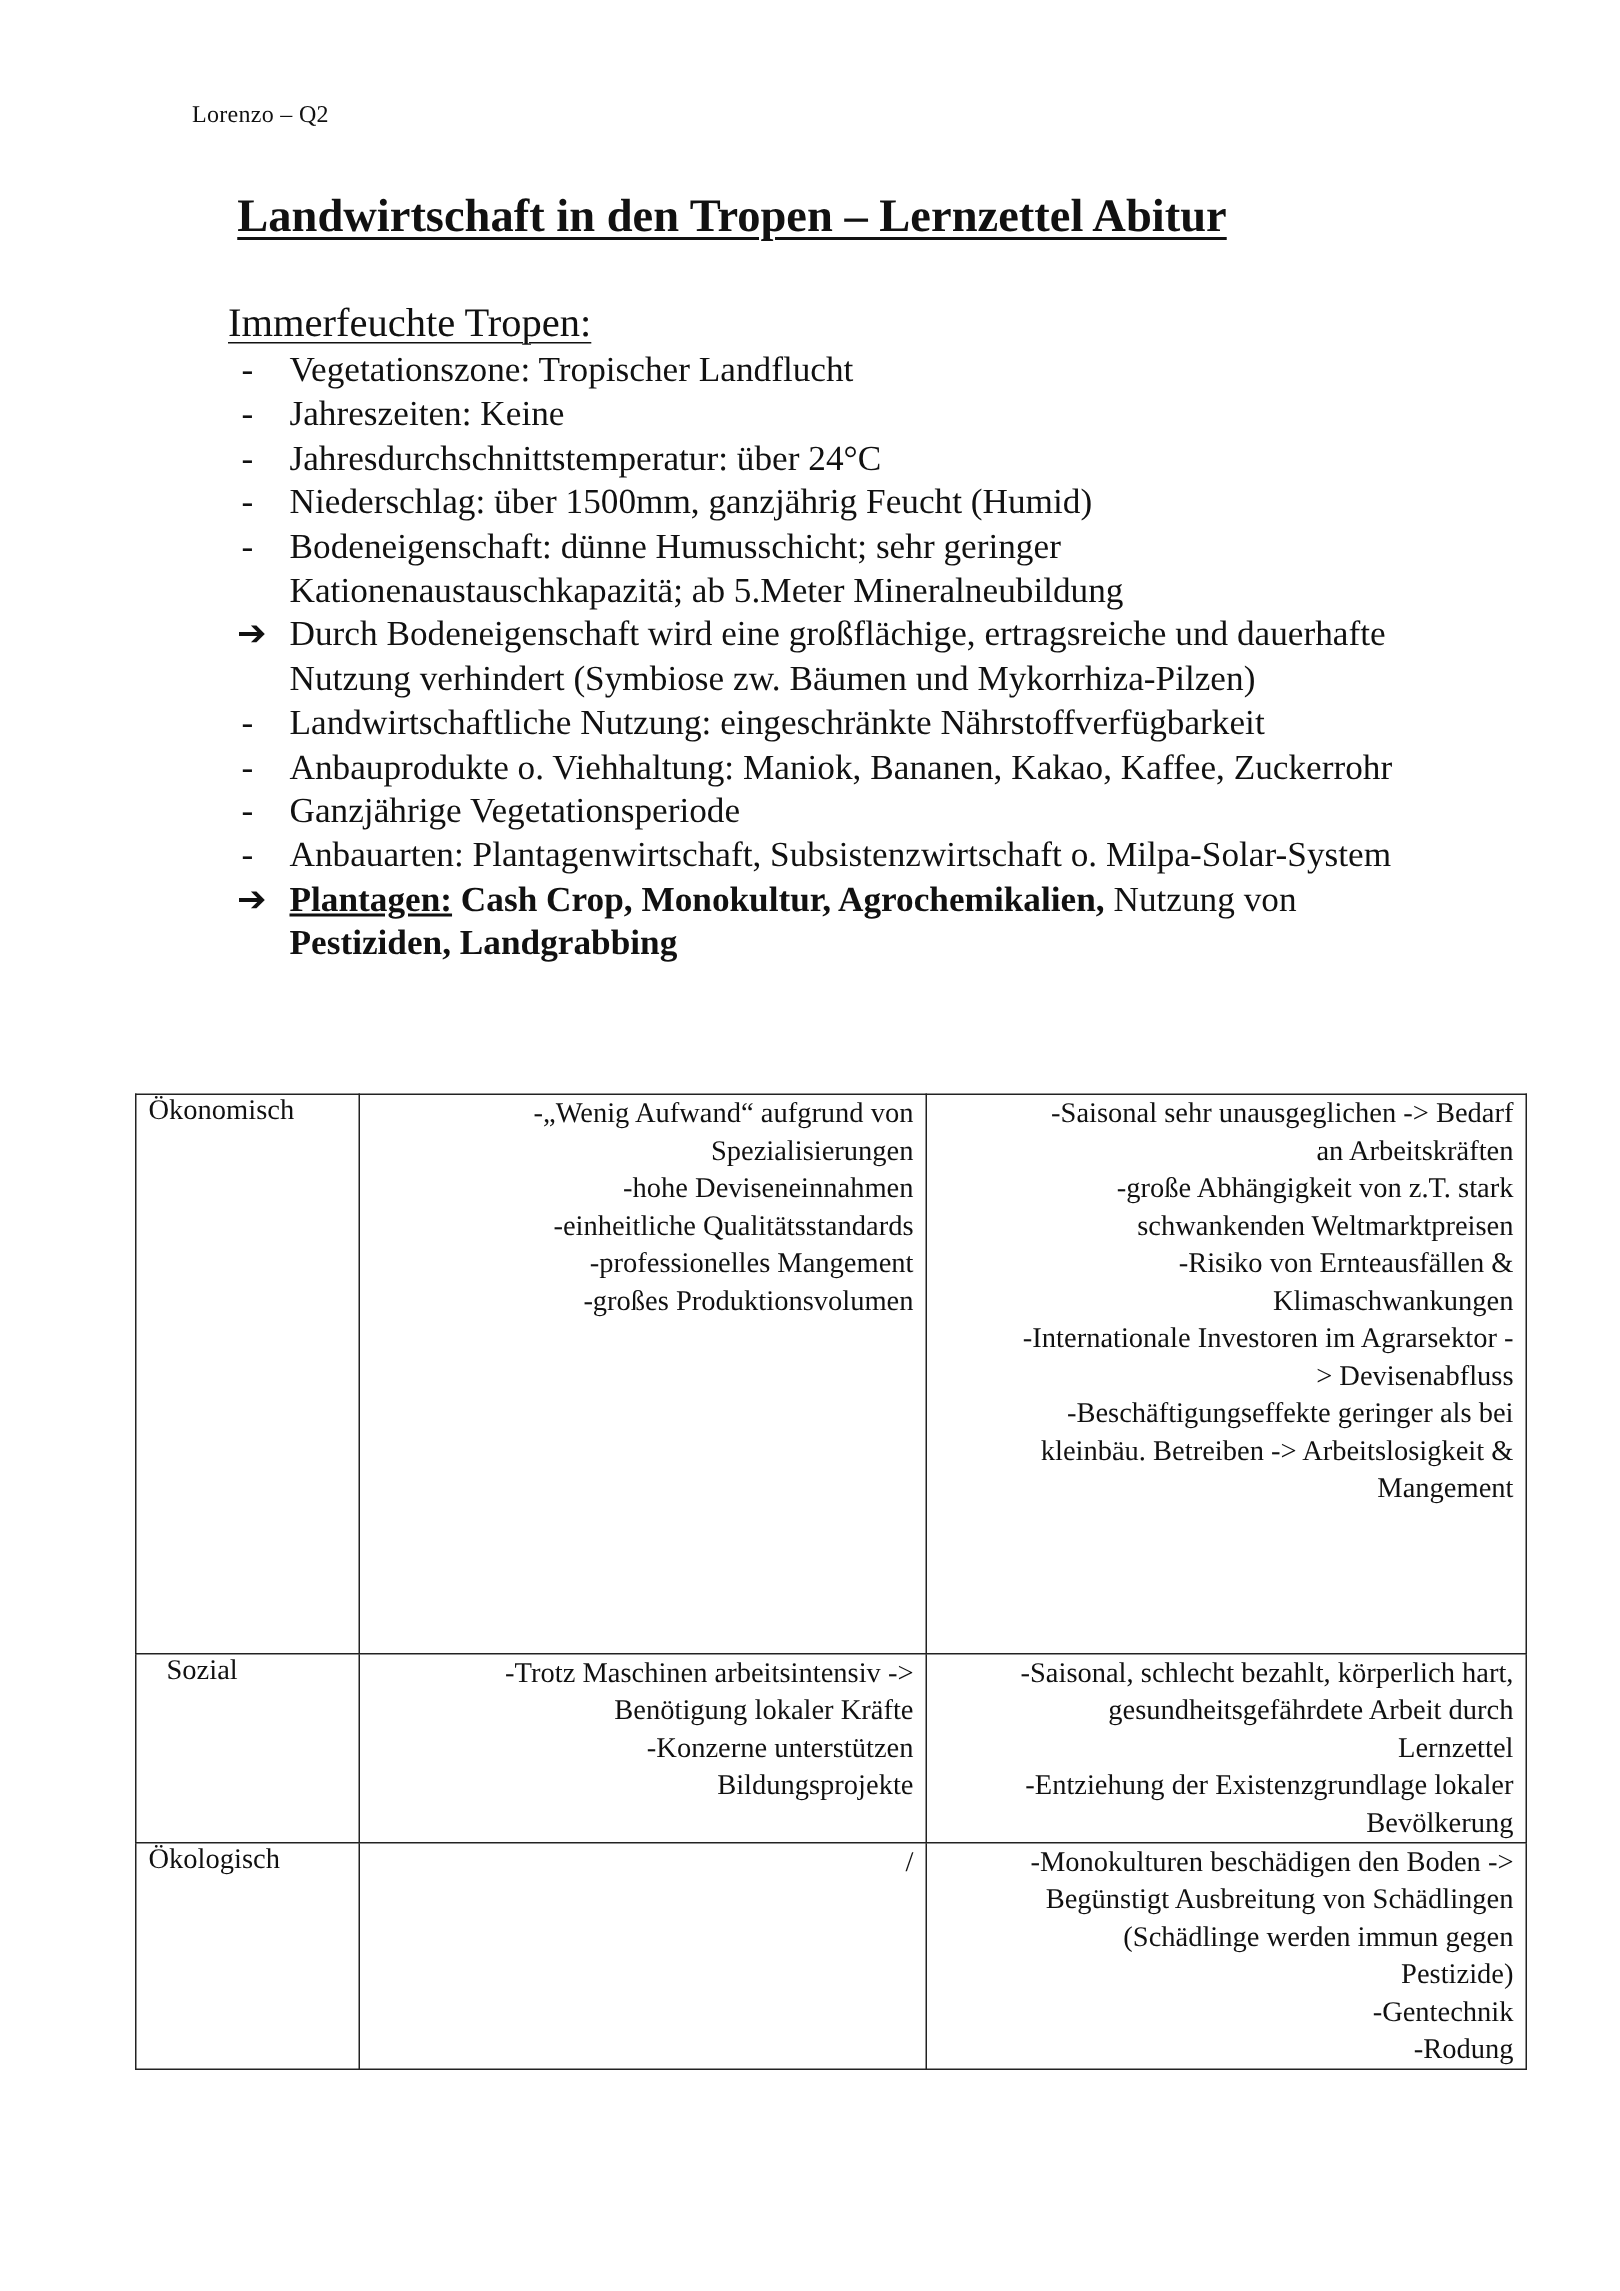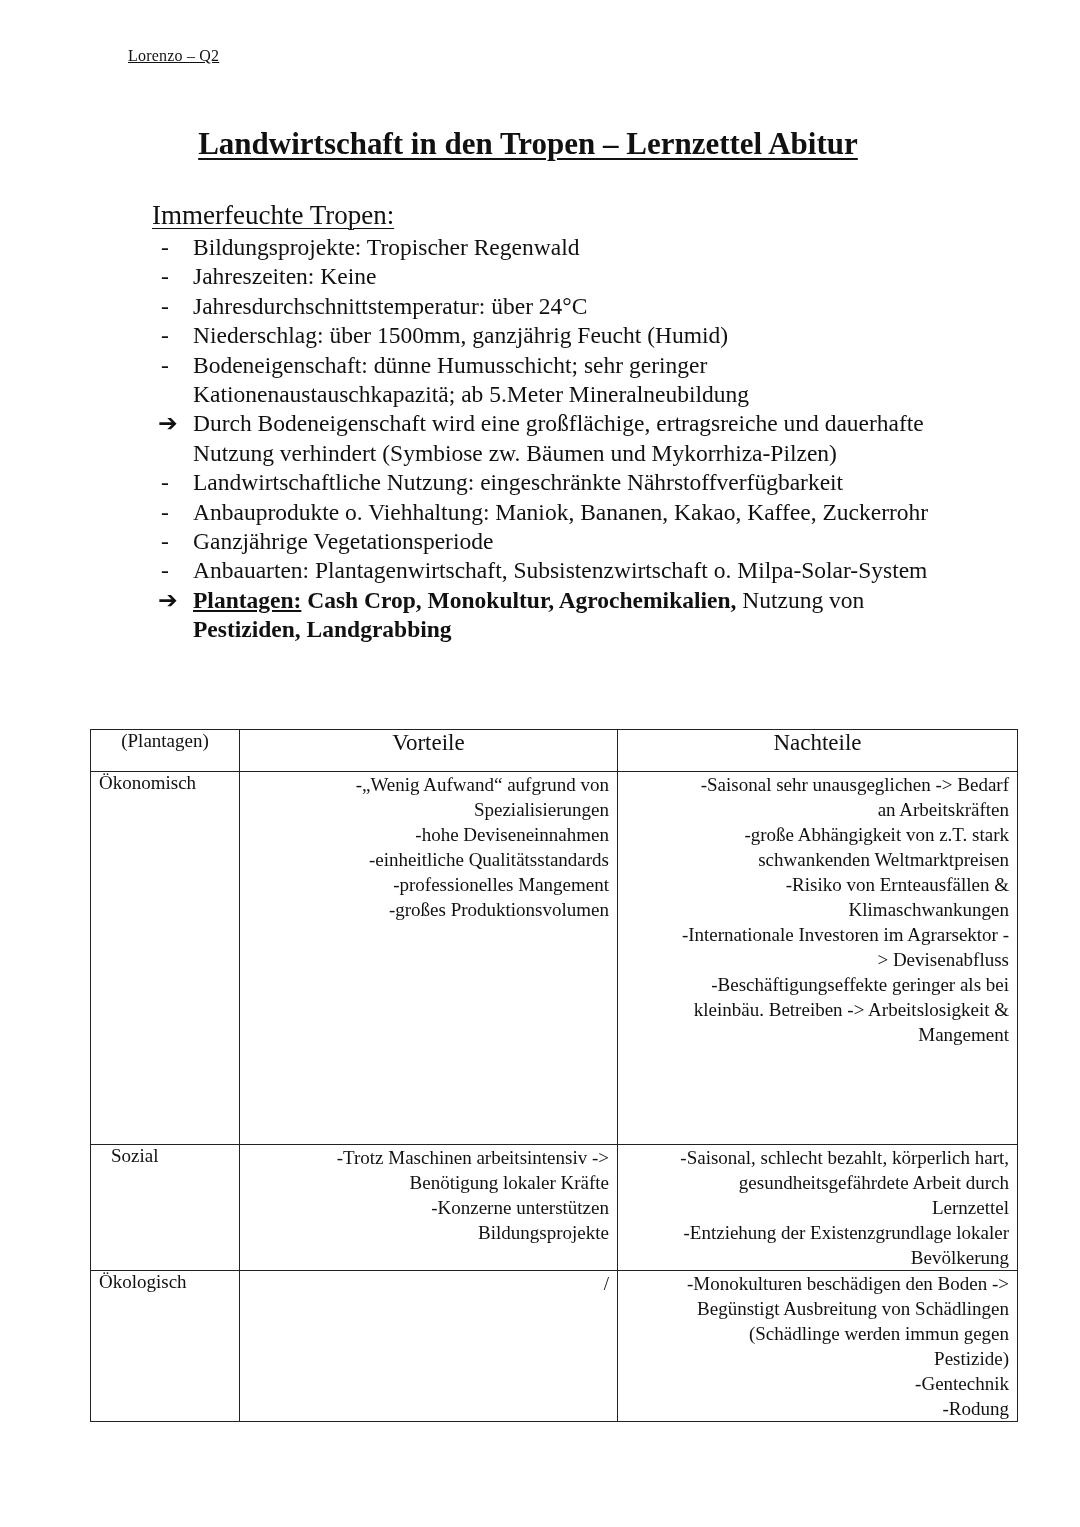--- a/index.html
+++ b/index.html
@@ -1,27 +1,27 @@
 <!DOCTYPE html>
 <html><head>
 <meta charset="utf-8">
 <style>
   html, body { margin: 0; padding: 0; background: #ffffff; }
   body {
     width: 1080px; height: 1527px; position: relative; overflow: hidden;
     font-family: "Liberation Serif", "DejaVu Serif", serif; color: #111;
   }
   .header-note {
-    position: absolute; left: 128px; top: 47px;
-    font-size: 16px; letter-spacing: 0.2px; text-decoration: underline;
+    position: absolute; left: 128px; top: 68px;
+    font-size: 16px; letter-spacing: 0.2px;
   }
   .title {
     position: absolute; left: 0; width: 976px; top: 126px;
     text-align: center; font-size: 31px; font-weight: bold;
-    text-decoration: underline; text-decoration-thickness: 2px; text-underline-offset: 4px; padding-left: 40px;
+    text-decoration: underline; text-decoration-thickness: 2px; text-underline-offset: 4px;
   }
   .section-heading {
     position: absolute; left: 128px; top: 200px;
     font-size: 27px; text-decoration: underline; text-underline-offset: 4px; text-decoration-thickness: 1px; margin-left: 24px;
   }
   .bullets {
     position: absolute; left: 158px; top: 233px; width: 800px;
     font-size: 23.5px; line-height: 29.4px;
   }
   .bullet { display: flex; }
@@ -56,21 +56,21 @@
 
 <div class="header-note">Lorenzo – Q2</div>
 
 <div class="title">Landwirtschaft in den Tropen – Lernzettel Abitur</div>
 
 <div class="section-heading">Immerfeuchte Tropen:</div>
 
 <div class="bullets">
   <div class="bullet">
     <span class="marker dash">-</span>
-    <span class="text">Bildungsprojekte: Tropischer Regenwald</span>
+    <span class="text">Vegetationszone: Tropischer Landflucht</span>
   </div>
   <div class="bullet">
     <span class="marker dash">-</span>
     <span class="text">Jahreszeiten: Keine</span>
   </div>
   <div class="bullet">
     <span class="marker dash">-</span>
     <span class="text">Jahresdurchschnittstemperatur: über 24°C</span>
   </div>
   <div class="bullet">
@@ -107,25 +107,20 @@
   </div>
 </div>
 
 <table class="comp">
   <colgroup>
       <col class="c1">
       <col class="c2">
       <col class="c3">
     </colgroup>
   <tbody>
-      <tr>
-    <th class="corner">(Plantagen)</th>
-    <th class="colhead">Vorteile</th>
-    <th class="colhead">Nachteile</th>
-  </tr>
   <tr class="r1">
     <td class="rowhead">Ökonomisch</td>
     <td class="cell">
       <span class="line">-„Wenig Aufwand“ aufgrund von</span>
       <span class="line">Spezialisierungen</span>
       <span class="line">-hohe Deviseneinnahmen</span>
       <span class="line">-einheitliche Qualitätsstandards</span>
       <span class="line">-professionelles Mangement</span>
       <span class="line">-großes Produktionsvolumen</span>
     </td>

